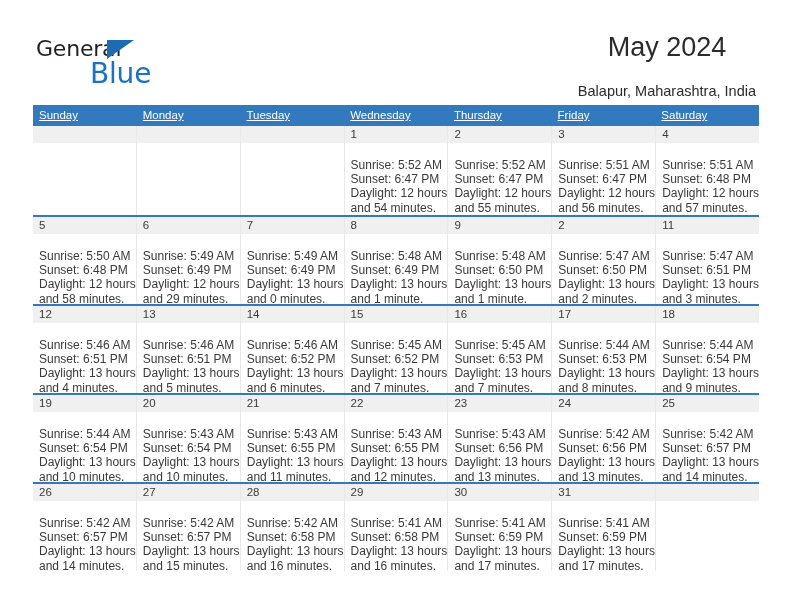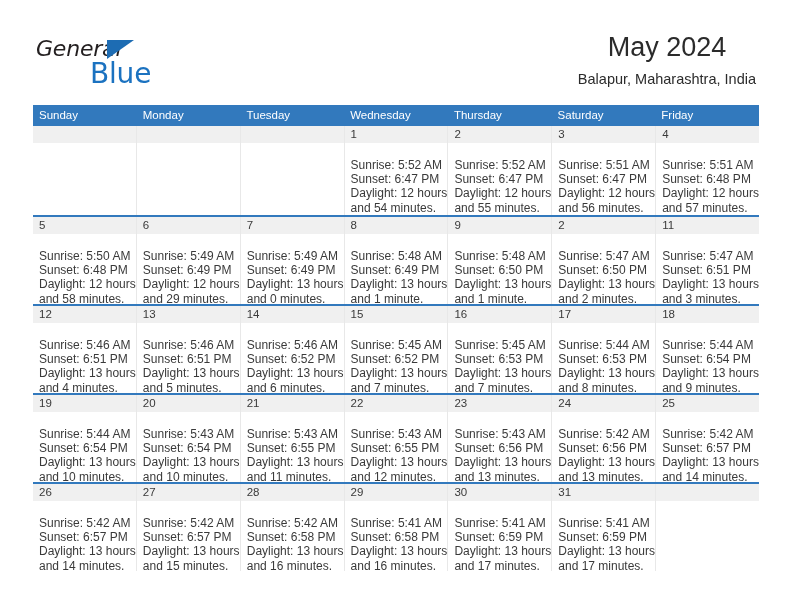--- a/index.html
+++ b/index.html
@@ -37,21 +37,20 @@
     height: 52px;
   }
   .logo-general {
     position: absolute;
     left: 0;
     top: 0;
     font-size: 22px;
     letter-spacing: -0.2px;
     color: #231f20;
     font-family: "DejaVu Sans", sans-serif;
-    font-style: italic;
   }
   .logo-triangle {
     position: absolute;
     left: 71px;
     top: 4px;
     width: 0;
     height: 0;
     border-left: 27px solid #1d6cb3;
     border-bottom: 19px solid transparent;
   }
@@ -72,21 +71,21 @@
     text-align: center;
   }
   .cal-title {
     font-size: 27px;
     color: #2b2b2b;
     font-weight: normal;
     line-height: 34px;
     white-space: nowrap;
   }
   .cal-subtitle {
-    margin-top: 6px;
+    margin-top: 18px;
     font-size: 14.5px;
     color: #2b2b2b;
     line-height: 18px;
     white-space: nowrap;
   }
 
   
   .calendar {
     position: absolute;
     left: 33px;
@@ -99,20 +98,21 @@
     height: 21px;
   }
   .weekday {
     flex: 1 1 0;
     color: #ffffff;
     font-size: 11.5px;
     line-height: 21px;
     padding-left: 6px;
     box-sizing: border-box;
     white-space: nowrap;
+    text-decoration: underline;
   }
   .week-row {
     display: flex;
     border-top: 2px solid #3279bd;
     height: 89px;
     box-sizing: border-box;
   }
   .week-row.first {
     border-top: none;
   }
@@ -166,22 +166,22 @@
 
   </div>
 
   <div class="calendar">
     <div class="weekday-row" id="weekday-row">
         <div class="weekday">Sunday</div>
         <div class="weekday">Monday</div>
         <div class="weekday">Tuesday</div>
         <div class="weekday">Wednesday</div>
         <div class="weekday">Thursday</div>
+        <div class="weekday">Friday</div>
         <div class="weekday">Saturday</div>
-        <div class="weekday">Friday</div>
       </div>
     <div id="calendar-body">
         <div class="week-row first">
           <div class="day-cell empty">
             <div class="day-number-strip"></div>
           </div>
           <div class="day-cell empty">
             <div class="day-number-strip"></div>
           </div>
           <div class="day-cell empty">

